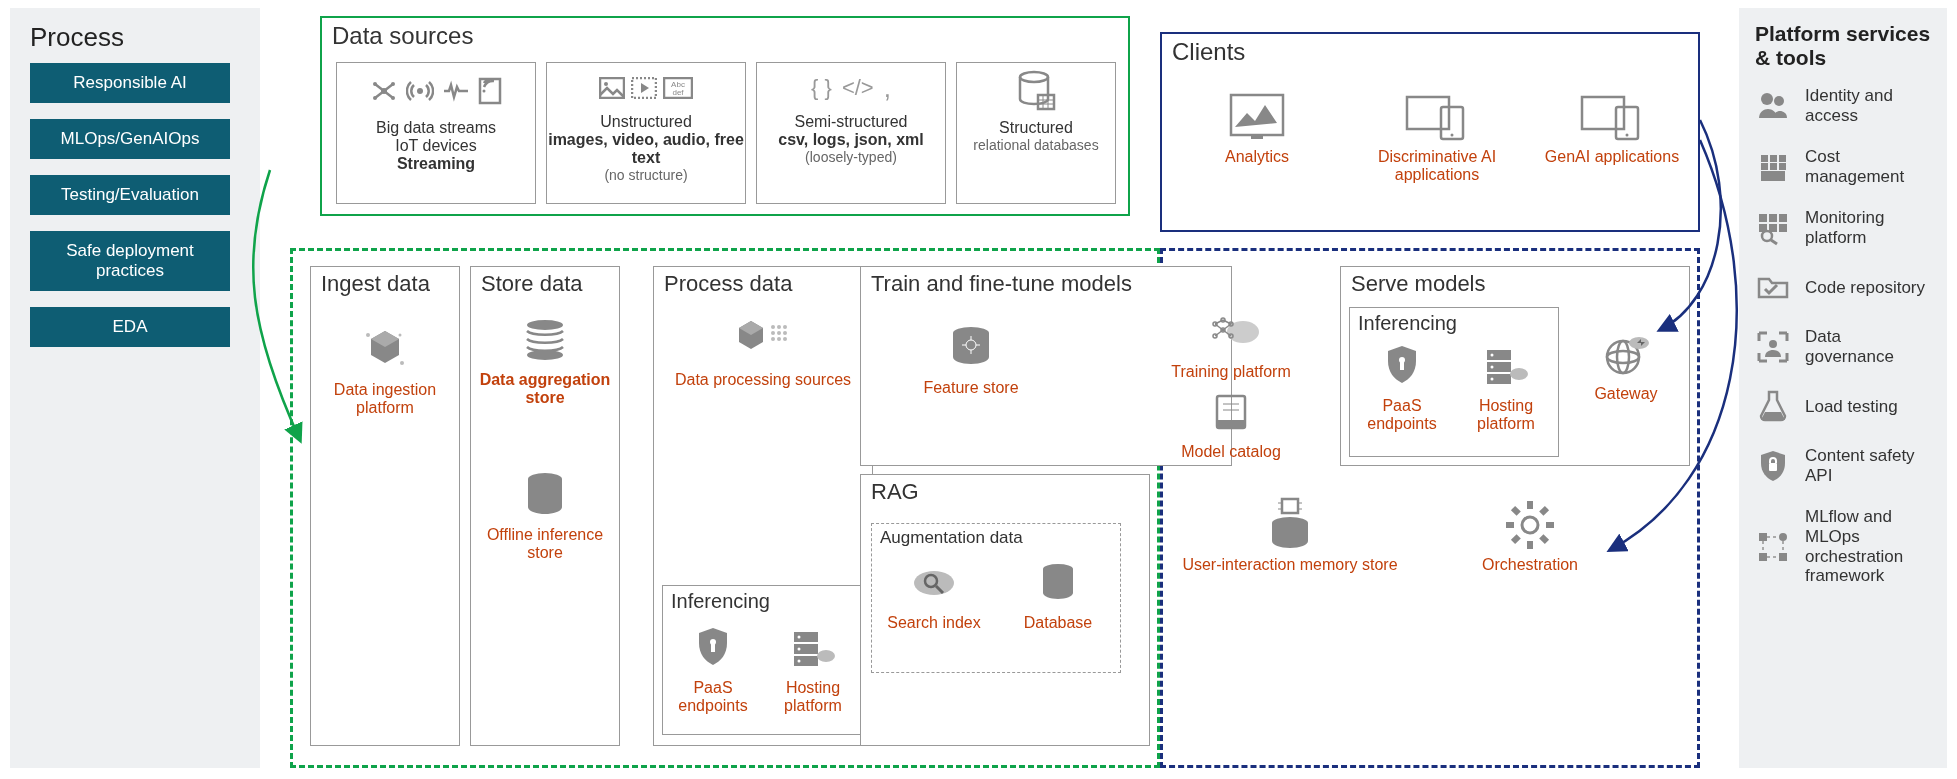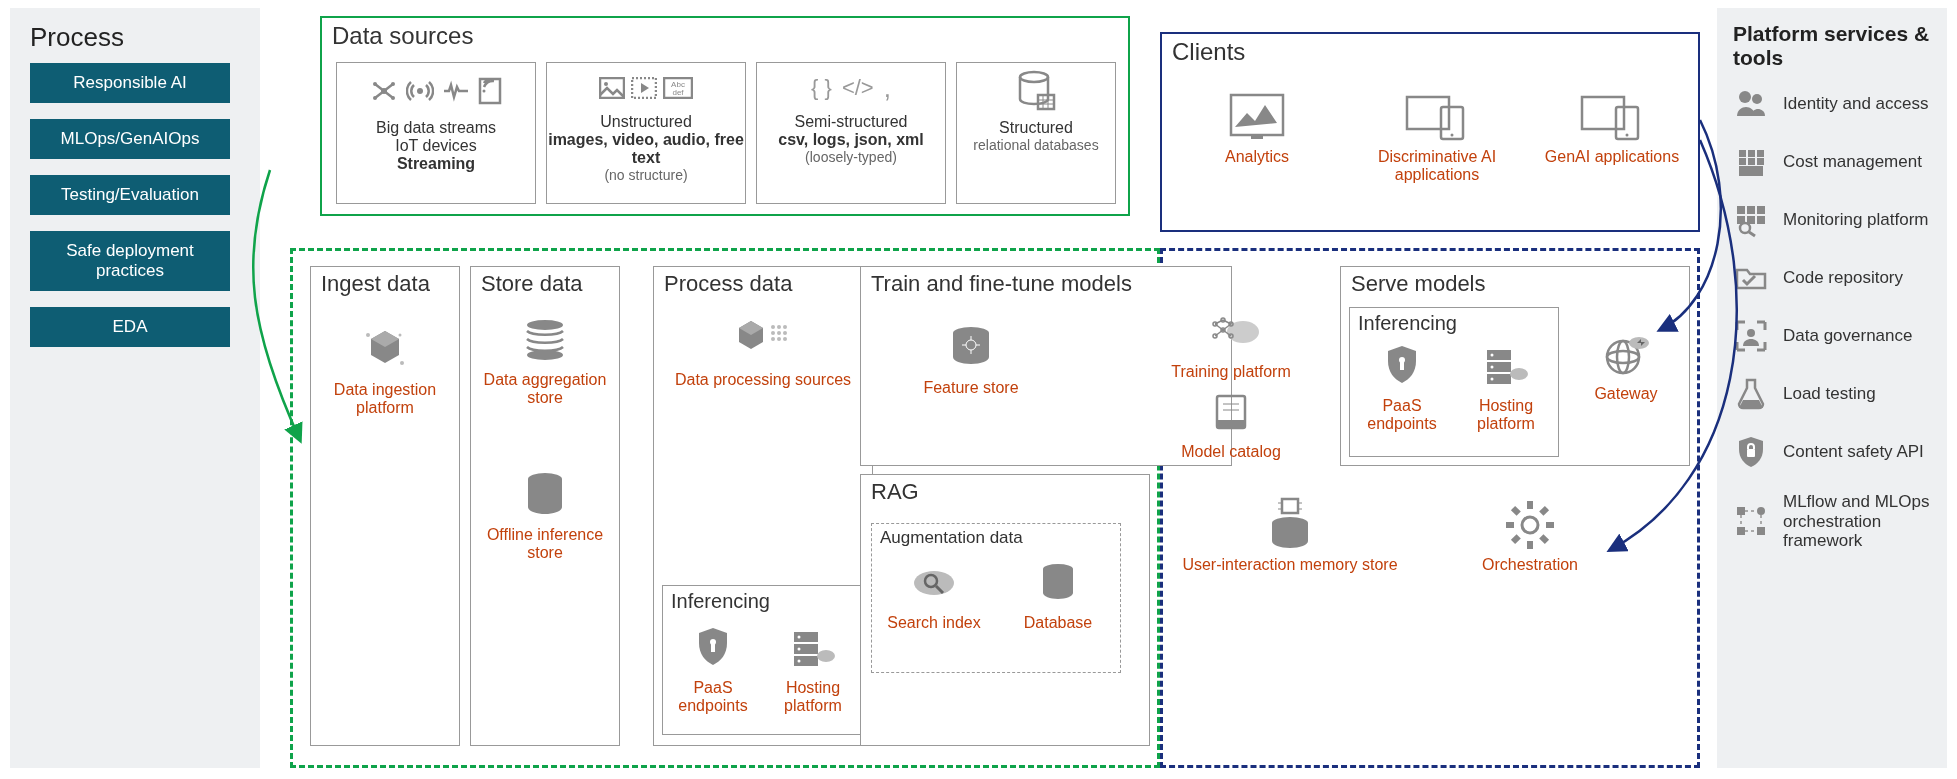--- a/index.html
+++ b/index.html
@@ -31,21 +31,21 @@
   padding: 10px 6px;
   margin-bottom: 16px;
   width: 200px;
 }
 
 
 .plat-panel {
   position: absolute;
   right: 10px;
   top: 8px;
-  width: 230px;
+  width: 208px;
   height: 760px;
   background: #eef0f2;
   padding: 14px 16px;
 }
 .plat-panel h2 { font-size: 21px; font-weight: 600; color: #222; margin-bottom: 16px; }
 .plat-item { display: flex; align-items: center; gap: 14px; margin-bottom: 22px; }
 .plat-item .icon { width: 36px; height: 36px; flex: 0 0 36px; display:flex; align-items:center; justify-content:center; }
 .plat-item .label { font-size: 17px; color: #333; line-height: 1.15; }
 
 
@@ -313,21 +313,21 @@
             <circle cx="42" cy="38" r="2" fill="#bbb"></circle>
             <circle cx="40" cy="10" r="1.5" fill="#bbb"></circle>
           </svg>
       </div>
       <div class="cap">Data ingestion platform</div>
     </div>
   </div>
 
   <div class="box" style="left:180px; top:258px; width:150px; height:480px;">
     <h3 style="font-size:22px;">Store data</h3>
-    <div class="node" style="margin-top:10px;">
+    <div class="node" style="margin-top:10px;font-weight:bold;">
       <div class="icon">
         <svg width="54" height="54" viewBox="0 0 54 54">
             <ellipse cx="27" cy="12" rx="18" ry="5" class="gray-fill"></ellipse>
             <path d="M9 18c5 5 31 5 36 0" class="gray-stroke"></path>
             <path d="M9 26c5 5 31 5 36 0" class="gray-stroke"></path>
             <path d="M9 34c5 5 31 5 36 0" class="gray-stroke"></path>
             <ellipse cx="27" cy="42" rx="18" ry="5" class="gray-fill"></ellipse>
           </svg>
       </div>
       <div class="cap">Data aggregation store</div>

